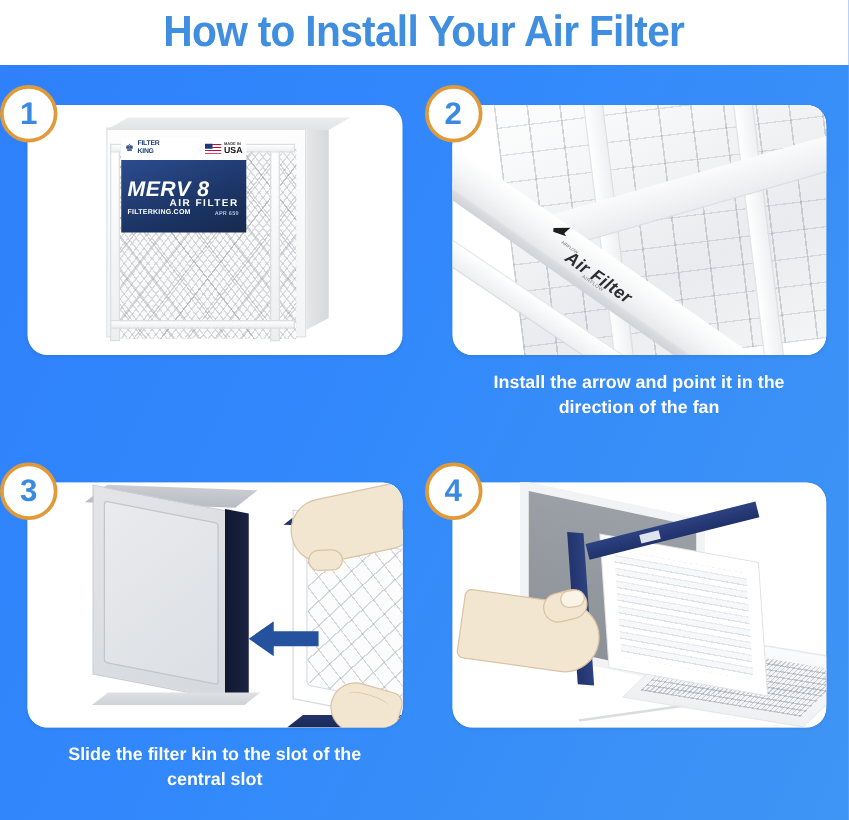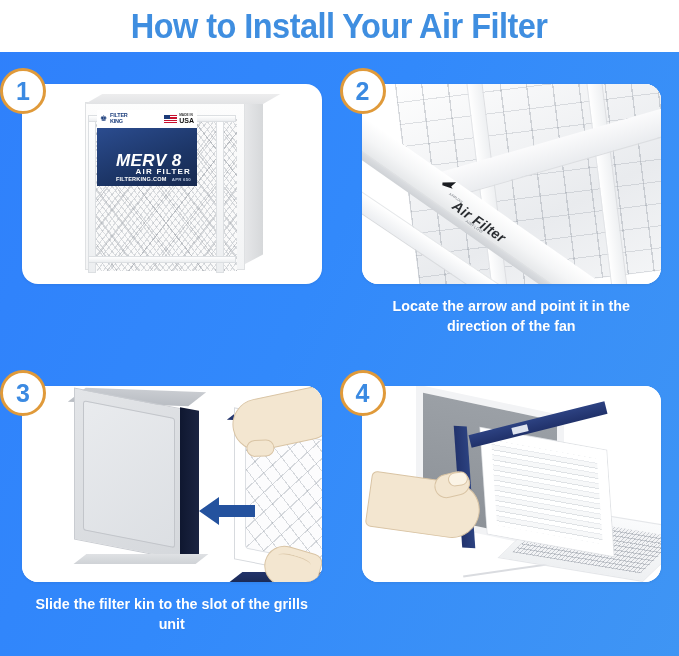--- a/index.html
+++ b/index.html
@@ -192,24 +192,24 @@
     position: absolute; left: 0; top: 0;
     width: 6px; height: 4.4px;
     background: #1c3b78;
   }
   .s1-madein { font-size: 3.2px; color: #333; line-height: 3.4px; font-weight: bold; }
   .s1-usa-txt { font-size: 7px; font-weight: bold; color: #111; line-height: 7px; }
 
   .s1-label-body {
     height: 58px;
     background: linear-gradient(160deg,#2b4c8f 0%,#1c3566 60%,#17294f 100%);
-    padding: 6px 6px 4px 19px;
+    padding: 6px 6px 4px 5px;
     display: flex;
     flex-direction: column;
-    justify-content: flex-end;
+    justify-content: center;
   }
   .s1-merv {
     font-size: 17px;
     font-weight: bold;
     color: #ffffff;
     font-style: italic;
     letter-spacing: 0.4px;
     line-height: 17px;
   }
   .s1-airfilter {
@@ -642,21 +642,21 @@
             <svg width="16" height="14" viewBox="0 0 16 14" aria-hidden="true">
               <path d="M2 10 L13 2 L11.5 8.5 L14 9.5 L3.5 12.5 Z" fill="#1b1d21"></path>
             </svg>
           </div>
           <div class="s2-arrowlabel">AIRFLOW</div>
           <div class="s2-text">Air Filter</div>
           <div class="s2-sub">AIRFLOW</div>
         </div>
       </div>
       <div class="badge">2</div>
-      <div class="caption">Locate the arrow and point it in the direction of the fan</div>
+      <div class="caption">Install the arrow and point it in the direction of the fan</div>
     </div>
 
     <div class="step step-3">
       <div class="card">
         <div class="art s3">
           <div class="s3-unit-top"></div>
           <div class="s3-unit-front">
             <div class="s3-unit-inner"></div>
           </div>
           <div class="s3-unit-dark"></div>
@@ -674,21 +674,21 @@
             <svg width="56" height="34" viewBox="0 0 56 34" aria-hidden="true">
               <path d="M0 17 L20 3 L20 11 L56 11 L56 23 L20 23 L20 31 Z" fill="#24529e"></path>
             </svg>
           </div>
 
           <div class="s3-hand-top"></div>
           <div class="s3-hand-bot"></div>
         </div>
       </div>
       <div class="badge">3</div>
-      <div class="caption">Slide the filter kin to the slot of the grills unit</div>
+      <div class="caption">Slide the filter kin to the slot of the central slot</div>
     </div>
 
     <div class="step step-4">
       <div class="card">
         <div class="art s4">
           <div class="s4-wall">
             <div class="s4-wall-inner"></div>
           </div>
           <div class="s4-base-top">
             <div class="s4-base-mesh"></div>

